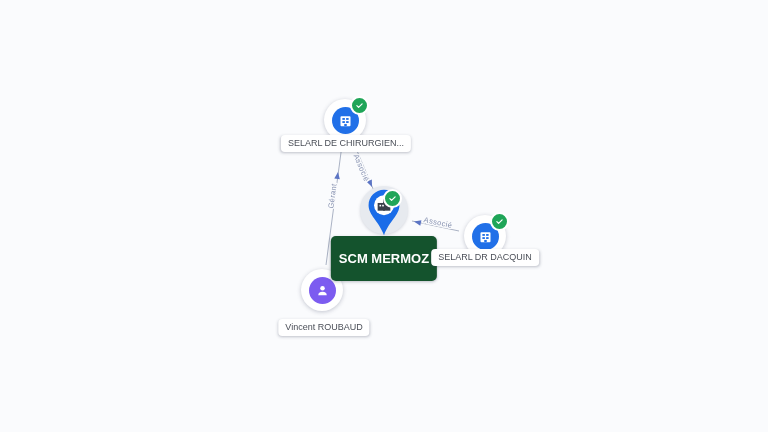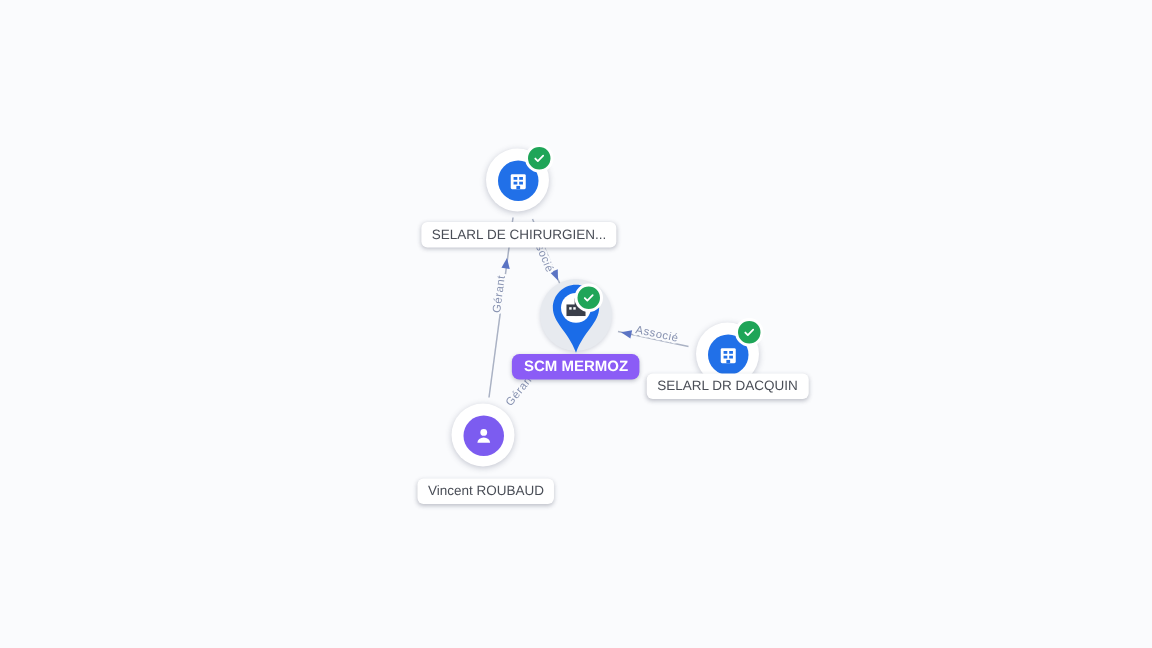--- a/index.html
+++ b/index.html
@@ -39,22 +39,22 @@
     position:absolute;width:48px;height:48px;border-radius:50%;
     background:#e7eaef;box-shadow:0 1px 3px rgba(55,62,90,.18);
   }
   .label-pill{
     position:absolute;z-index:4;transform:translateX(-50%);
     background:#ffffff;color:#4a4e57;font-size:9px;line-height:13px;
     padding:2px 7px;border-radius:4px;white-space:nowrap;
     box-shadow:0 1px 3px rgba(50,55,80,.3);cursor:pointer;
   }
   .label-pill.focus{
-    background:#8b5cf6;color:#ffffff;font-weight:bold;font-size:10px;
-    padding:2px 8px;border-radius:5px;
+    background:#14532d;color:#ffffff;font-weight:bold;font-size:13px;
+    padding:16px 8px;border-radius:5px;
   }
 </style>
 </head>
 <body>
 
 <div class="graph">
 
   <svg class="edges" width="768" height="432">
 
     <g>
@@ -93,21 +93,21 @@
         <rect x="13" y="13" width="4" height="3" fill="#2170e8"></rect>
         <rect x="10" y="17.5" width="4" height="3.5" fill="#2170e8"></rect>
       </svg>
     </div>
     <div class="badge">
       <svg width="9" height="9" viewBox="0 0 24 24">
           <path d="M5 12.5l4.5 4.5L19 7.5" stroke="#ffffff" stroke-width="3.2" fill="none" stroke-linecap="round" stroke-linejoin="round"></path>
         </svg>
     </div>
   </div>
-  <div class="label-pill" style="left:346px;top:148px;">SELARL DE CHIRURGIEN...</div>
+  <div class="label-pill" style="left:346px;top:135px;">SELARL DE CHIRURGIEN...</div>
 
   <div class="pin-node" style="left:360px;top:186px;width:48px;height:56px;">
     <div class="pin-backdrop"></div>
     <svg width="40" height="49" viewBox="0 0 44 54" style="position:absolute;left:4px;top:2px;">
       <path d="M22 2C12.6 2 5 9.6 5 19c0 11 11 17 17 33 6-16 17-22 17-33 0-9.4-7.6-17-17-17z" fill="#1a6ce8"></path>
       <circle cx="22" cy="19" r="11" fill="#ffffff"></circle>
       <g>
         <rect x="21" y="12" width="8" height="13" fill="#3a3f4a"></rect>
         <rect x="15" y="16.5" width="8" height="8.5" fill="#3a3f4a"></rect>
         <rect x="23" y="14.5" width="1.8" height="1.8" fill="#ffffff"></rect>

